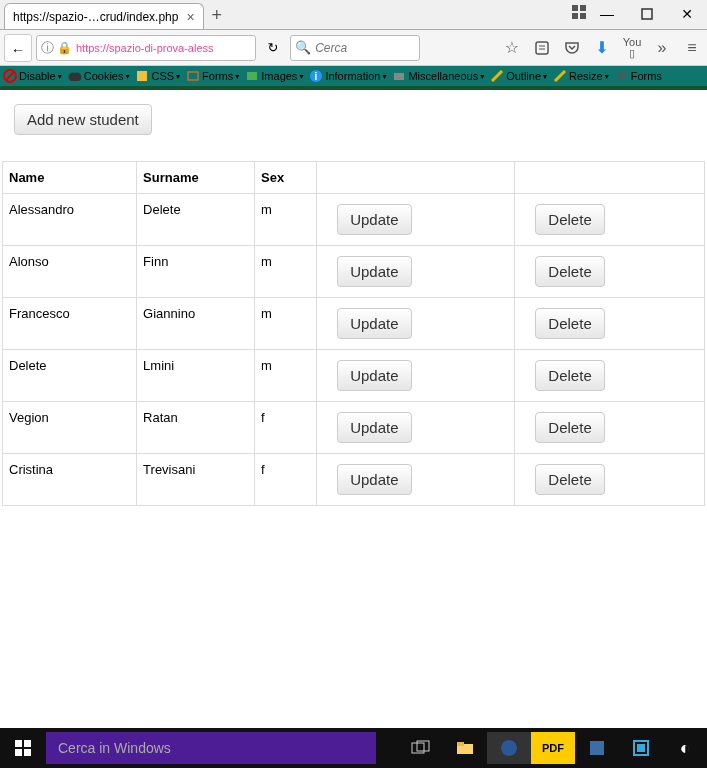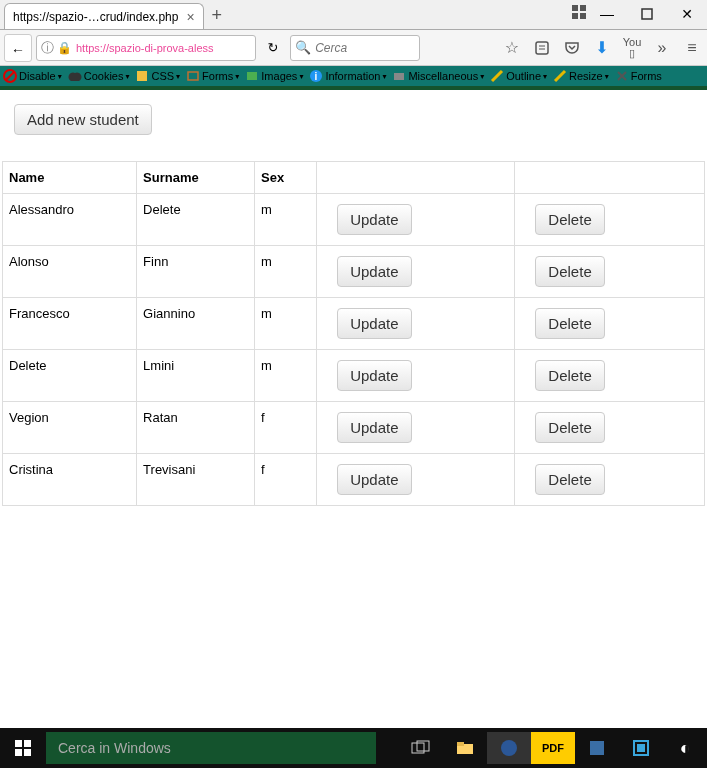--- a/index.html
+++ b/index.html
@@ -37,21 +37,21 @@
 .btn { background: linear-gradient(#fff,#e6e6e6); border: 1px solid #ccc; border-radius: 4px; padding: 6px 12px; font-size: 15px; cursor: pointer; color: #333; }
 .add-wrap { padding: 6px 12px; }
 table { width: 100%; border-collapse: collapse; margin-top: 20px; }
 th, td { text-align: left; border: 1px solid #ddd; padding: 8px 6px; font-size: 13px; vertical-align: top; }
 th { background: #fff; font-weight: bold; }
 td.action { padding: 10px 20px; }
 
 
 .taskbar { position: absolute; bottom: 0; left: 0; right: 0; height: 40px; background: #101010; display: flex; align-items: center; color: #ccc; }
 .start { width: 46px; height: 40px; display: flex; align-items: center; justify-content: center; font-size: 16px; color: #fff; }
-.cortana { flex: 0 0 330px; height: 32px; display: flex; align-items: center; padding-left: 12px; background: #14532d; color: #aaa; font-size: 14px; }
+.cortana { flex: 0 0 330px; height: 32px; display: flex; align-items: center; padding-left: 12px; background: #4c1d95; color: #aaa; font-size: 14px; }
 .task-icons { display: flex; margin-left: auto; }
 .task-icon { width: 44px; height: 32px; display: flex; align-items: center; justify-content: center; font-size: 18px; }
 .ti-explorer { color: #ffcc66; }
 .ti-firefox { color: #ff9933; background: #333; }
 .ti-pdf { color: #000; background: #ffcc00; font-size: 11px; font-weight: bold; }
 .ti-vb { color: #3aa7dd; }
 
 svg { display: block; }
 </style>
 </head>

